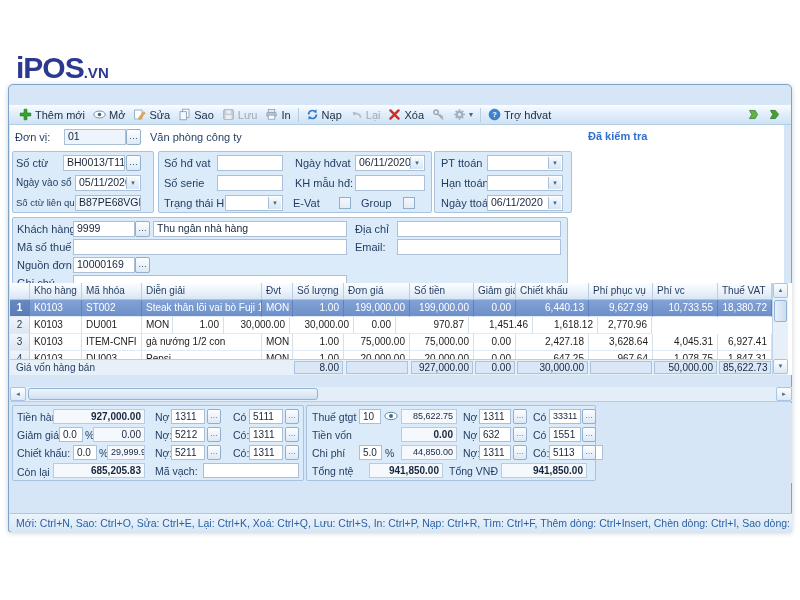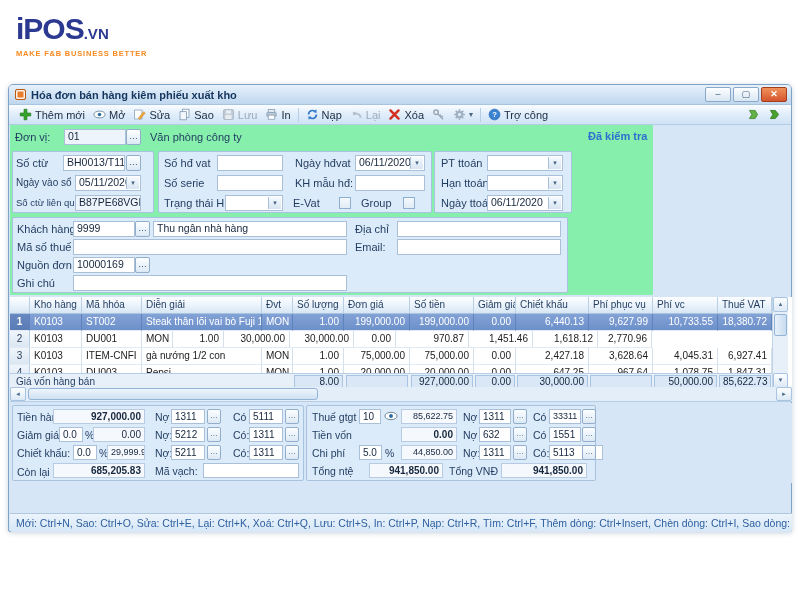--- a/index.html
+++ b/index.html
@@ -1,21 +1,21 @@
 <!DOCTYPE html>
 <html><head>
 <meta charset="utf-8">
 <style>
   * { margin:0; padding:0; box-sizing:border-box; }
   body { width:800px; height:600px; font-family:"Liberation Sans", sans-serif; background:#fff; }
   .screen { position:relative; width:800px; height:600px; background:#fff; overflow:hidden; }
 
   
   .logo { position:absolute; left:16px; top:12px; }
-  .logo .brandline { font-weight:bold; color:#2b3990; letter-spacing:-1px; }
+  .logo .brandline { font-weight:bold; color:#2b3990; letter-spacing:-1px;margin-top:39px; }
   .logo .brand { font-size:30px; }
   .logo .suffix { font-size:15px; letter-spacing:0; }
   .logo .tagline { font-size:7.5px; font-weight:bold; color:#f6891f; letter-spacing:.8px; margin-top:3px; }
 
   
   .win { position:absolute; left:8px; top:84px; width:784px; height:448px;
          border:1px solid #7fa3c6; border-radius:5px 5px 2px 2px; background:#d6e6f6;
          box-shadow:0 1px 5px rgba(40,70,110,.25); }
   .titlebar { position:absolute; left:0; top:0; right:0; height:20px; border-radius:4px 4px 0 0;
          background:linear-gradient(#e6f1fb,#bfd7ee); display:flex; align-items:center; padding-left:6px;
@@ -33,35 +33,35 @@
          background:linear-gradient(#fafdff,#e2eefb 45%,#cfe3f5); border-bottom:1px solid #b4cce3;
          display:flex; align-items:center; padding:8px 6px; font-size:11px; color:#1a2c42; }
   .titem { display:inline-flex; align-items:center; gap:3px; padding:0 4px; height:18px; white-space:nowrap; }
   .titem svg { width:13px; height:13px; }
   .titem.dis { color:#9fabb8; }
   .tsep { width:1px; height:14px; background:#b6cde4; margin:0 3px; }
   .tspacer { flex:1; }
   .tcaret { font-size:8px; color:#4a6584; }
 
   
-  .formarea { position:absolute; left:1px; top:40px; width:643px; height:170px; background:#86efac; }
+  .formarea { position:absolute; left:1px; top:40px; width:774px; height:170px; background:#ffffff; }
   .lbl { position:absolute; font-size:11px; color:#1e3a5f; white-space:nowrap; }
   .fld { position:absolute; height:16px; background:#fff; border:1px solid #a9c0d8; font-size:10.5px;
          color:#16263d; padding:0 3px; line-height:13px; overflow:hidden; white-space:nowrap; }
   .fld.ro { background:#eef4fb; }
   .btn3 { position:absolute; width:15px; height:16px; border:1px solid #93aecb; border-radius:2px;
          background:linear-gradient(#fcfeff,#dce9f5); font-size:9px; line-height:13px; text-align:center; color:#33506f; }
   .dd { position:absolute; right:1px; top:1px; width:13px; height:12px; background:linear-gradient(#f6fafd,#d7e5f3);
          border-left:1px solid #a9c0d8; text-align:center; font-size:7px; color:#4a6584; line-height:12px; }
   .grp { position:absolute; border:1px solid #a7c3df; border-radius:2px; background:#dcebf9; }
   .ck { position:absolute; width:12px; height:12px; border:1px solid #8eafd0; background:linear-gradient(#f4f8fc,#e2ecf6); }
   .checked-note { position:absolute; font-size:11px; font-weight:bold; color:#2f6fd0; }
 
   
-  .tablewrap { position:absolute; left:1px; top:212px; width:782px; height:92px; background:#fff; overflow:hidden; }
+  .tablewrap { position:absolute; left:1px; top:198px; width:782px; height:92px; background:#fff; overflow:hidden; }
   .tbl { position:absolute; left:0; top:0; width:762px; height:92px; overflow:hidden; font-size:10px; }
   .trh, .trow { display:flex; height:17px; }
   .trh > div { background:linear-gradient(#fdfeff,#e9f2fb 55%,#d7e6f4); color:#1f3a5f;
          border-right:1px solid #b9cfe4; border-bottom:1px solid #a9c4de; padding:2px 0 0 4px; overflow:hidden; white-space:nowrap; }
   .trow > div { border-right:1px solid #d4e0ec; border-bottom:1px solid #e2ebf4; padding:2px 4px 0 4px;
          overflow:hidden; white-space:nowrap; color:#1c1c1c; background:#fff; }
   .trow .rn { background:linear-gradient(#f0f5fb,#dbe7f3); border-right:1px solid #b9cfe4; text-align:center; padding:2px 0 0 0; color:#2c415f; }
   .trow.sel > div { background:linear-gradient(#83a2d6,#6d90ca); color:#fff; border-right-color:#5f82bd; }
   .trow.sel .rn { background:linear-gradient(#6888c0,#5a7cb6); color:#fff; font-weight:bold; }
   .num { text-align:right; }
@@ -109,29 +109,20 @@
 
 <div class="screen">
 
   <div class="logo">
     <div class="brandline"><span class="brand">iPOS</span><span class="suffix">.VN</span></div>
     <div class="tagline">MAKE F&amp;B BUSINESS BETTER</div>
   </div>
 
   <div class="win">
 
-    <div class="titlebar">
-      <div class="appicon"></div>
-      <div class="title">Hóa đơn bán hàng kiêm phiếu xuất kho</div>
-      <div class="winbtns">
-        <span class="wbtn">–</span>
-        <span class="wbtn">▢</span>
-        <span class="wbtn close">✕</span>
-      </div>
-    </div>
 
     <div class="toolbar">
       <span class="titem">
           <svg viewBox="0 0 16 16">
             <path d="M6.2 1.5h3.6v4.7h4.7v3.6H9.8v4.7H6.2V9.8H1.5V6.2h4.7z" fill="#35a42c" stroke="#1f7a1a" stroke-width=".8"></path>
           </svg>
           <span>Thêm mới</span>
         </span>
       <span class="titem">
           <svg viewBox="0 0 16 16">
@@ -211,21 +202,21 @@
             <circle cx="8" cy="8" r="1.9" fill="#e8f0f8"></circle>
           </svg>
           <span class="tcaret">▾</span>
         </span>
       <span class="tsep"></span>
       <span class="titem">
           <svg viewBox="0 0 16 16">
             <circle cx="8" cy="8" r="6.6" fill="#3b82d0" stroke="#2a6cb5"></circle>
             <text x="8" y="11.4" text-anchor="middle" font-size="9.5" font-weight="bold" fill="#fff">?</text>
           </svg>
-          <span>Trợ công</span>
+          <span>Trợ hđvat</span>
         </span>
       <span class="tspacer"></span>
       <span class="titem">
           <svg viewBox="0 0 16 16">
             <path d="M13 13H6L3 8l3-5h7L10 8z" fill="#64b14a" stroke="#3d8428" transform="rotate(180 8 8)"></path>
           </svg>
         </span>
       <span class="titem">
           <svg viewBox="0 0 16 16">
             <path d="M3 3h6l4 5-4 5H3l3-5z" fill="#48a12f" stroke="#2f7a1d"></path>

